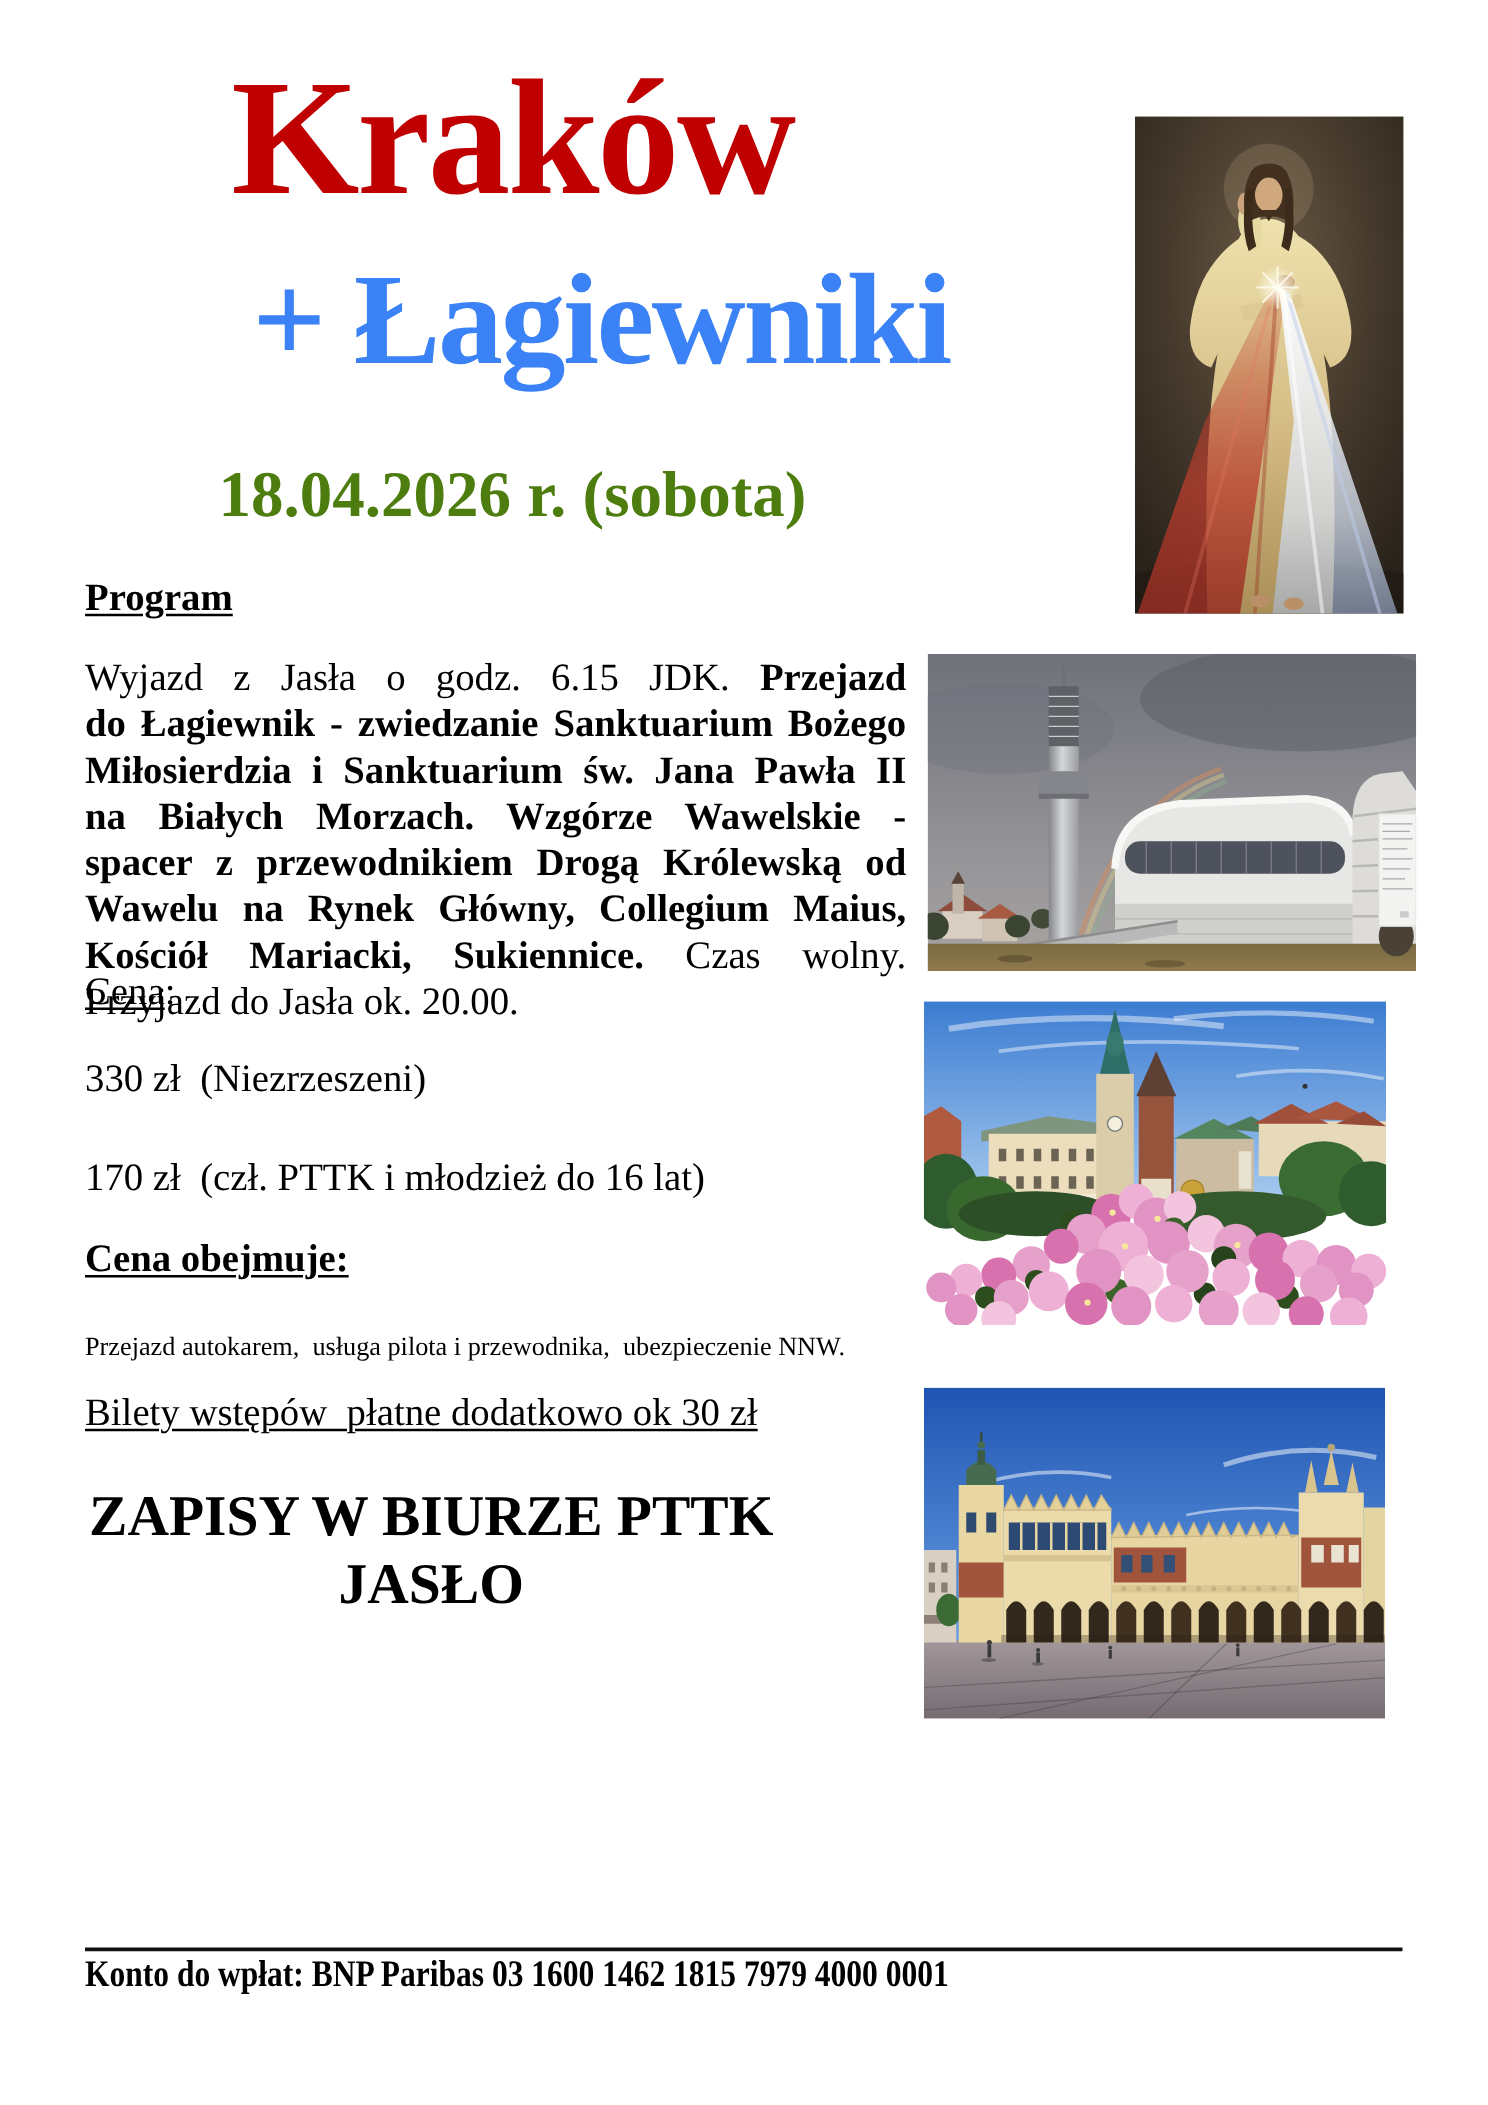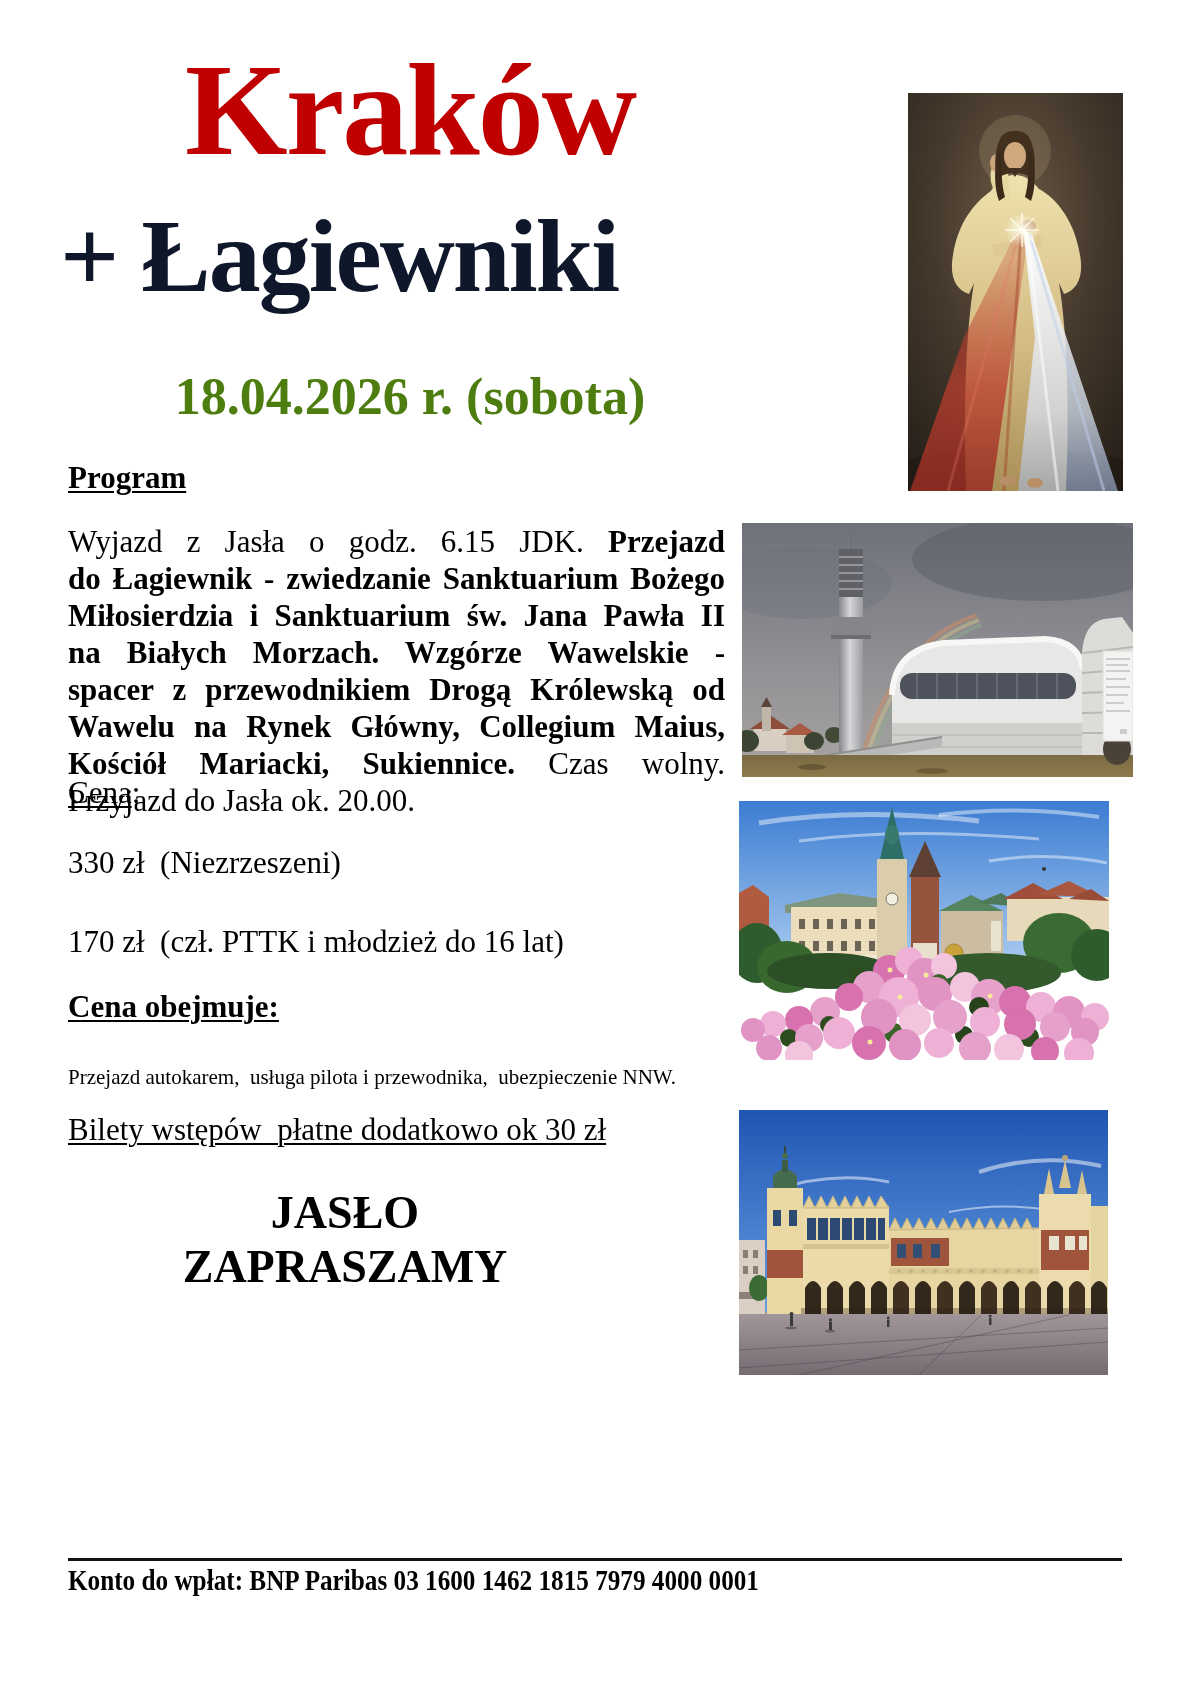--- a/index.html
+++ b/index.html
@@ -4,22 +4,22 @@
 <style>
   html,body{margin:0;padding:0;}
   body{
     width:1190px;height:1684px;position:relative;background:#ffffff;
     font-family:"Liberation Serif","DejaVu Serif",serif;color:#000;
     overflow:hidden;
   }
   .abs{position:absolute;}
   .hero-title{left:60px;top:34px;width:700px;text-align:center;
     font-size:132px;font-weight:bold;line-height:1.15;color:#C00000;letter-spacing:-2px;}
-  .hero-sub{left:60px;top:196px;width:700px;text-align:left;
-    font-size:104px;font-weight:bold;line-height:1.15;color:#0f172a;letter-spacing:-2px;}
+  .hero-sub{left:60px;top:196px;width:700px;text-align:right;
+    font-size:104px;font-weight:bold;line-height:1.15;color:#3b82f6;letter-spacing:-2px;}
   .hero-date{left:60px;top:366px;width:700px;text-align:center;
     font-size:52px;font-weight:bold;line-height:1.2;color:#4d7c0f;}
   .h-underline{text-decoration:underline;text-decoration-thickness:2px;text-underline-offset:3px;}
   .program-h{left:68px;top:461px;font-size:31px;font-weight:bold;line-height:1.1;}
   .program-p{left:68px;top:492px;width:657px;font-size:31px;line-height:37px;text-align:justify;}
   .program-p b{font-weight:bold;}
   .cena-h{left:68px;top:776px;font-size:31px;font-weight:normal;line-height:1.1;}
   .price-1{left:68px;top:846px;font-size:31px;line-height:1.1;white-space:pre-wrap;}
   .price-2{left:68px;top:925px;font-size:31px;line-height:1.1;white-space:pre-wrap;}
   .obejmuje-h{left:68px;top:990px;font-size:31px;font-weight:bold;line-height:1.1;}
@@ -49,22 +49,22 @@
 
 <div class="abs cena-h"><span class="h-underline">Cena</span><span>:</span></div>
 <div class="abs price-1">330 zł  (Niezrzeszeni)</div>
 <div class="abs price-2">170 zł  (czł. PTTK i młodzież do 16 lat)</div>
 
 <div class="abs obejmuje-h h-underline">Cena obejmuje:</div>
 <div class="abs includes">Przejazd autokarem,  usługa pilota i przewodnika,  ubezpieczenie NNW.</div>
 <div class="abs bilety h-underline">Bilety wstępów  płatne dodatkowo ok 30 zł</div>
 
 <div class="abs signup">
+  <div>ZAPISY W BIURZE PTTK</div>
   <div>JASŁO</div>
-  <div>ZAPRASZAMY</div>
 </div>
 
 <div class="abs rule"></div>
 <div class="abs konto">Konto do wpłat: BNP Paribas 03 1600 1462 1815 7979 4000 0001</div>
 
 <div class="abs photo img-jesus">
 <svg viewBox="0 0 215 398" preserveAspectRatio="none">
   <defs>
     <radialGradient id="dmbg" cx="50%" cy="32%" r="85%">
       <stop offset="0%" stop-color="#6a5a44"></stop>

